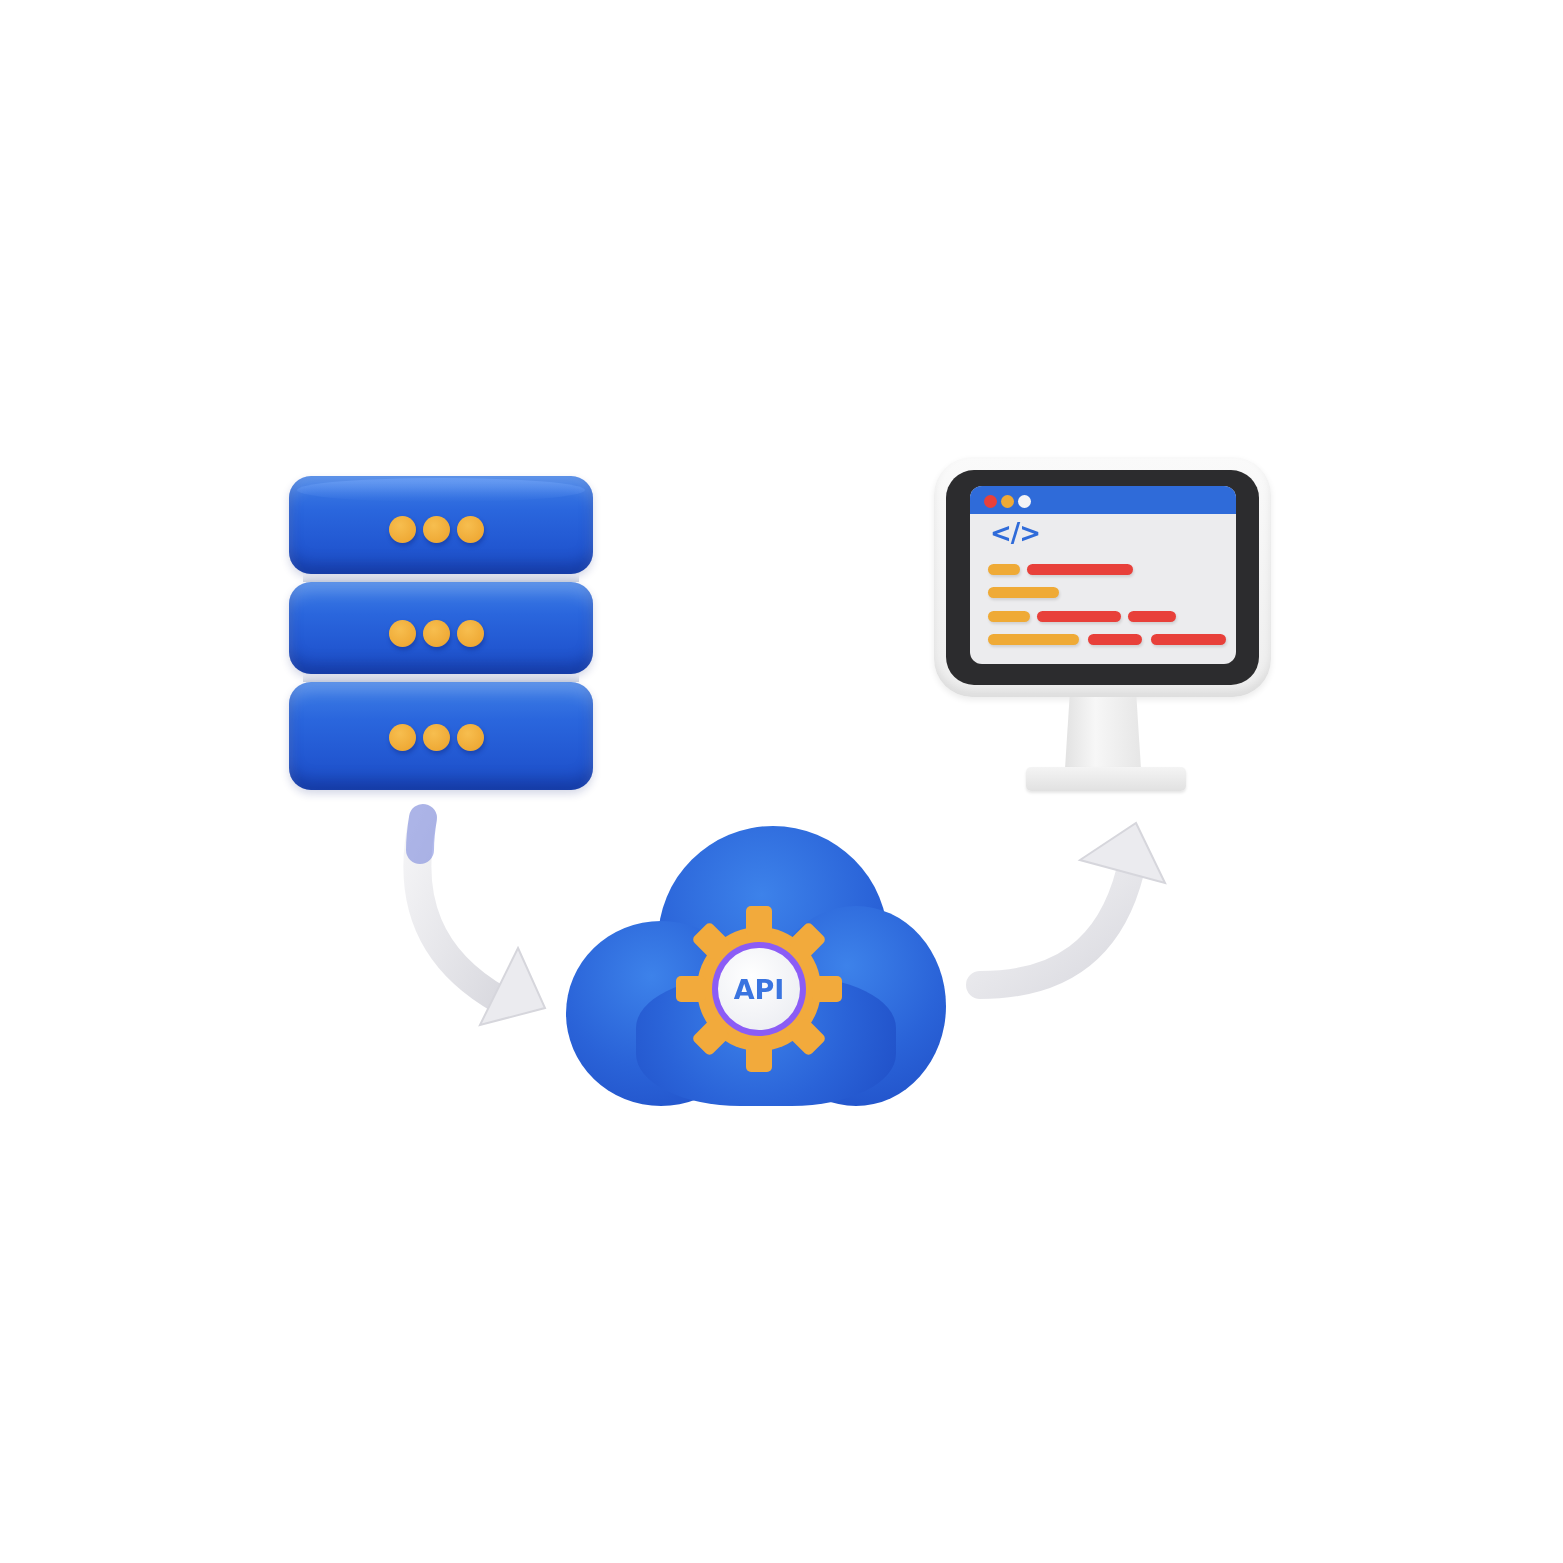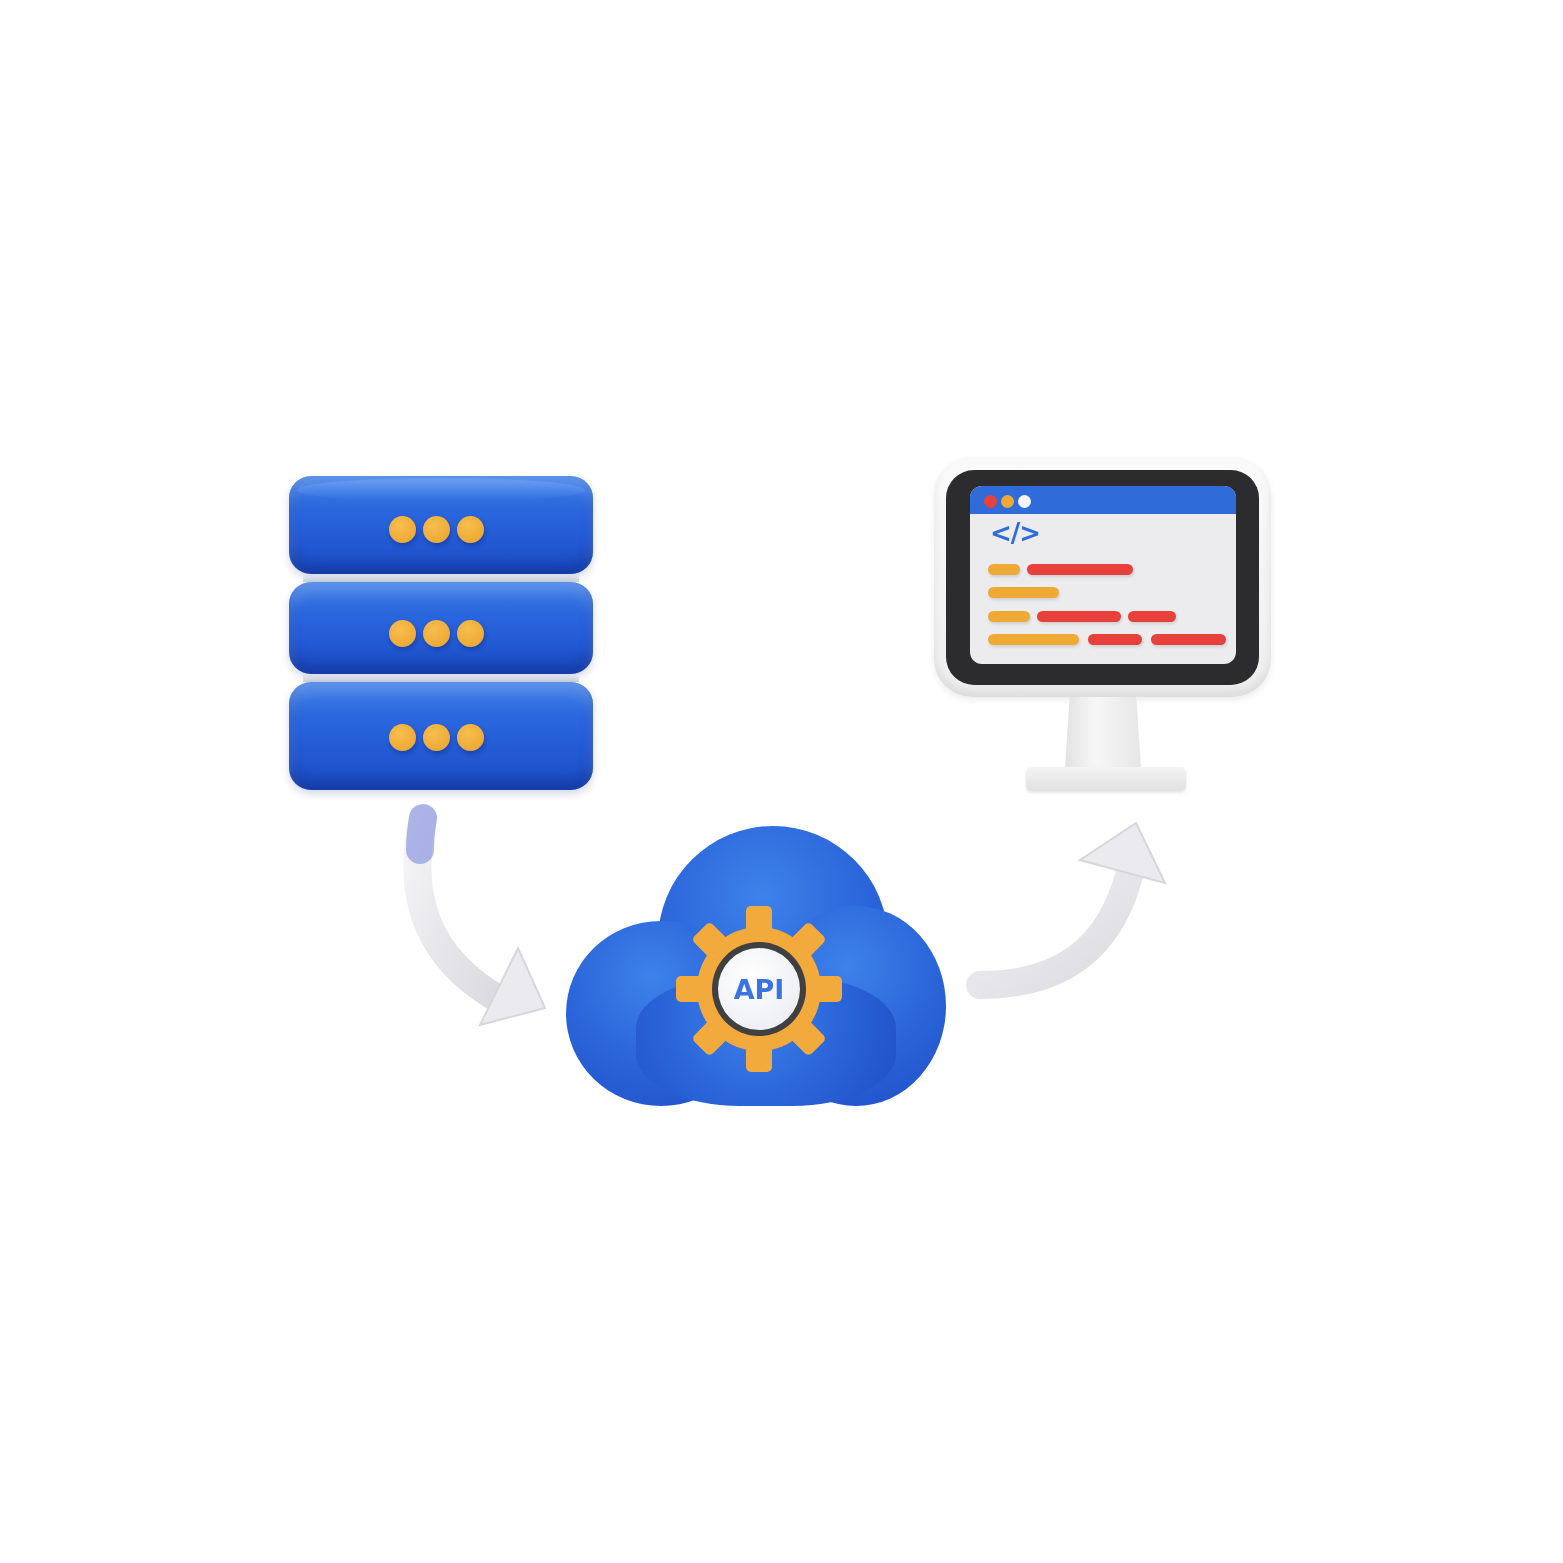--- a/index.html
+++ b/index.html
@@ -30,21 +30,21 @@
   .tl { position:absolute; top:9px; width:13px; height:13px; border-radius:50%; }
   .code-icon { position:absolute; left:20px; top:32px; color:#2f6bd9; font-weight:bold; font-size:26px; letter-spacing:-1px; }
   .cl { position:absolute; height:11px; border-radius:6px; box-shadow:1px 2px 3px rgba(0,0,0,0.12); }
   .neck { position:absolute; left:131px; top:240px; width:76px; height:72px; background:linear-gradient(90deg,#e2e2e2,#f7f7f7 40%,#e6e6e6); clip-path:polygon(6% 0,94% 0,100% 100%,0 100%); }
   .foot { position:absolute; left:92px; top:310px; width:160px; height:24px; border-radius:5px; background:linear-gradient(180deg,#f4f4f4,#e1e1e1); box-shadow:0 2px 3px rgba(0,0,0,0.1); }
 
   
   .cloud { left:566px; top:826px; width:380px; height:284px; }
   .puff { position:absolute; border-radius:50%; background:radial-gradient(circle at 45% 30%,#3d82ea,#2a63d8 55%,#1f4ec6); }
   .gear { position:absolute; left:108px; top:78px; width:170px; height:170px; }
-  .api-disc { position:absolute; left:38px; top:38px; width:94px; height:94px; border-radius:50%; background:#404040; }
+  .api-disc { position:absolute; left:38px; top:38px; width:94px; height:94px; border-radius:50%; background:#8b5cf6; }
   .api-inner { position:absolute; left:6px; top:6px; width:82px; height:82px; border-radius:50%; background:radial-gradient(circle at 40% 35%,#ffffff,#e8eaf0); display:flex; align-items:center; justify-content:center; }
   .api-text { font-weight:bold; font-size:27px; color:#3a74e0; font-family:"DejaVu Sans", sans-serif; }
 </style>
 </head>
 <body>
 
 <div class="abs db">
   <div class="ring" style="top:94px"></div>
   <div class="ring" style="top:194px"></div>
   <div class="disk top" style="top:0">

